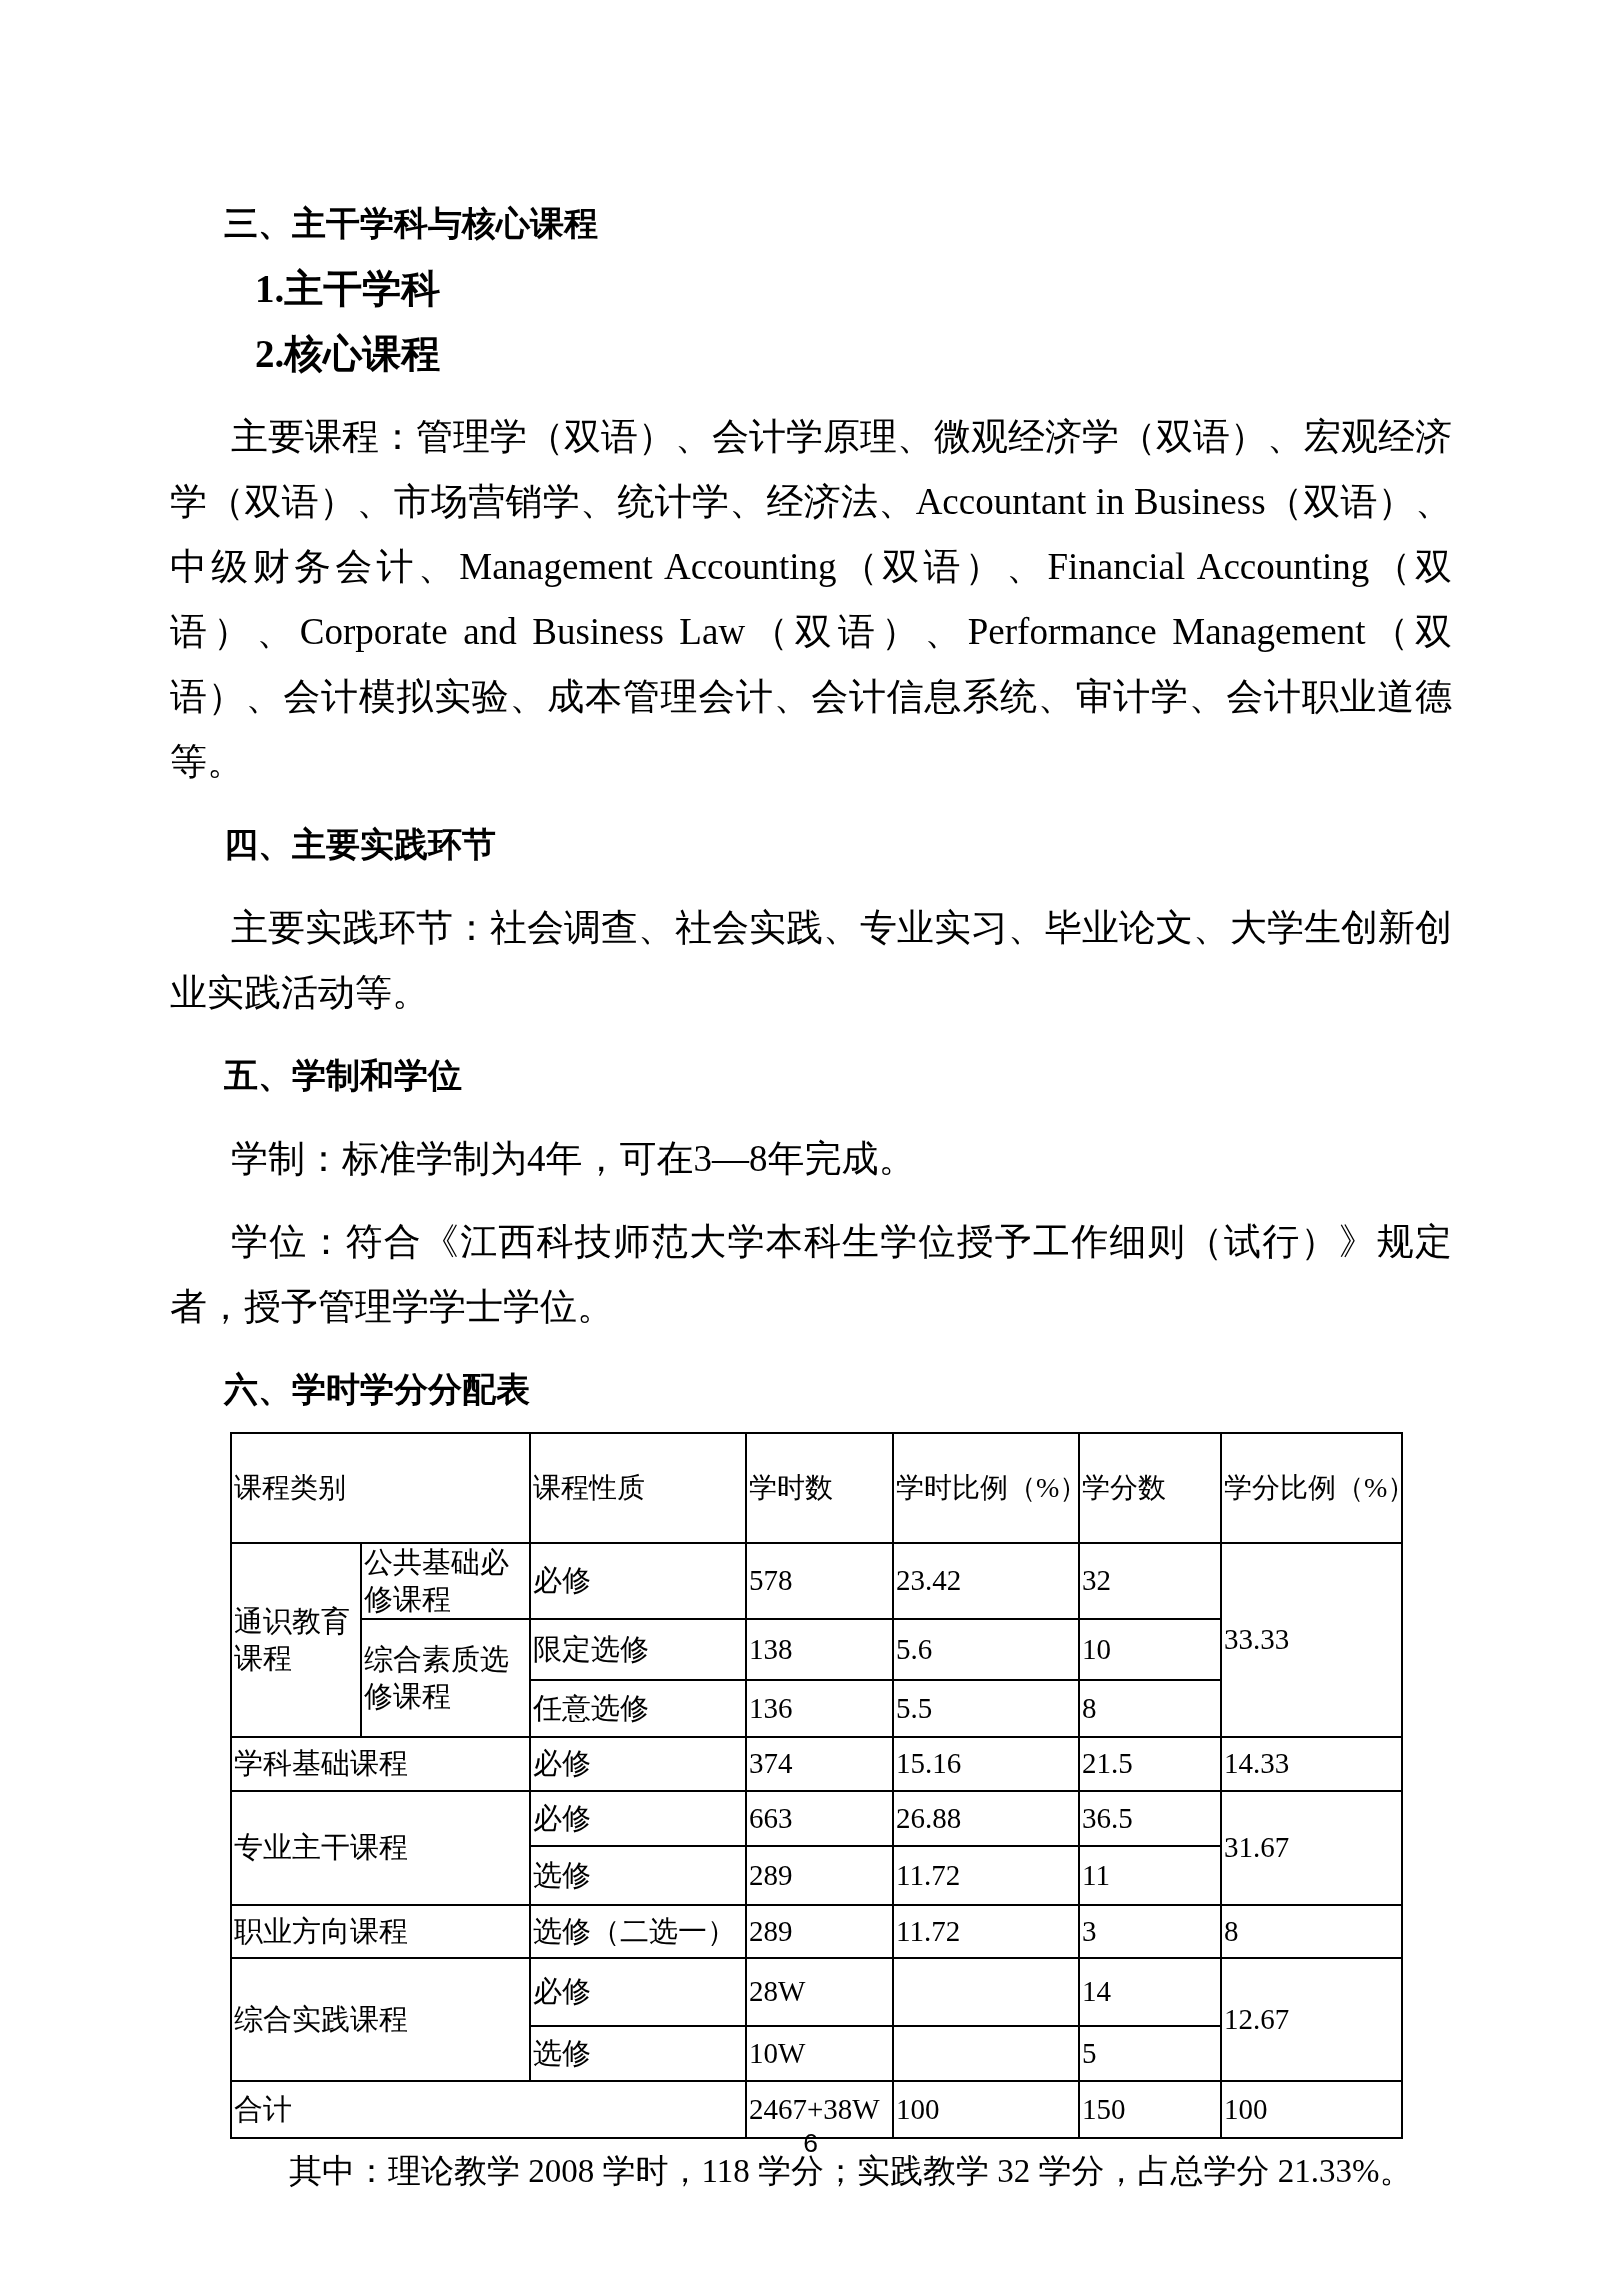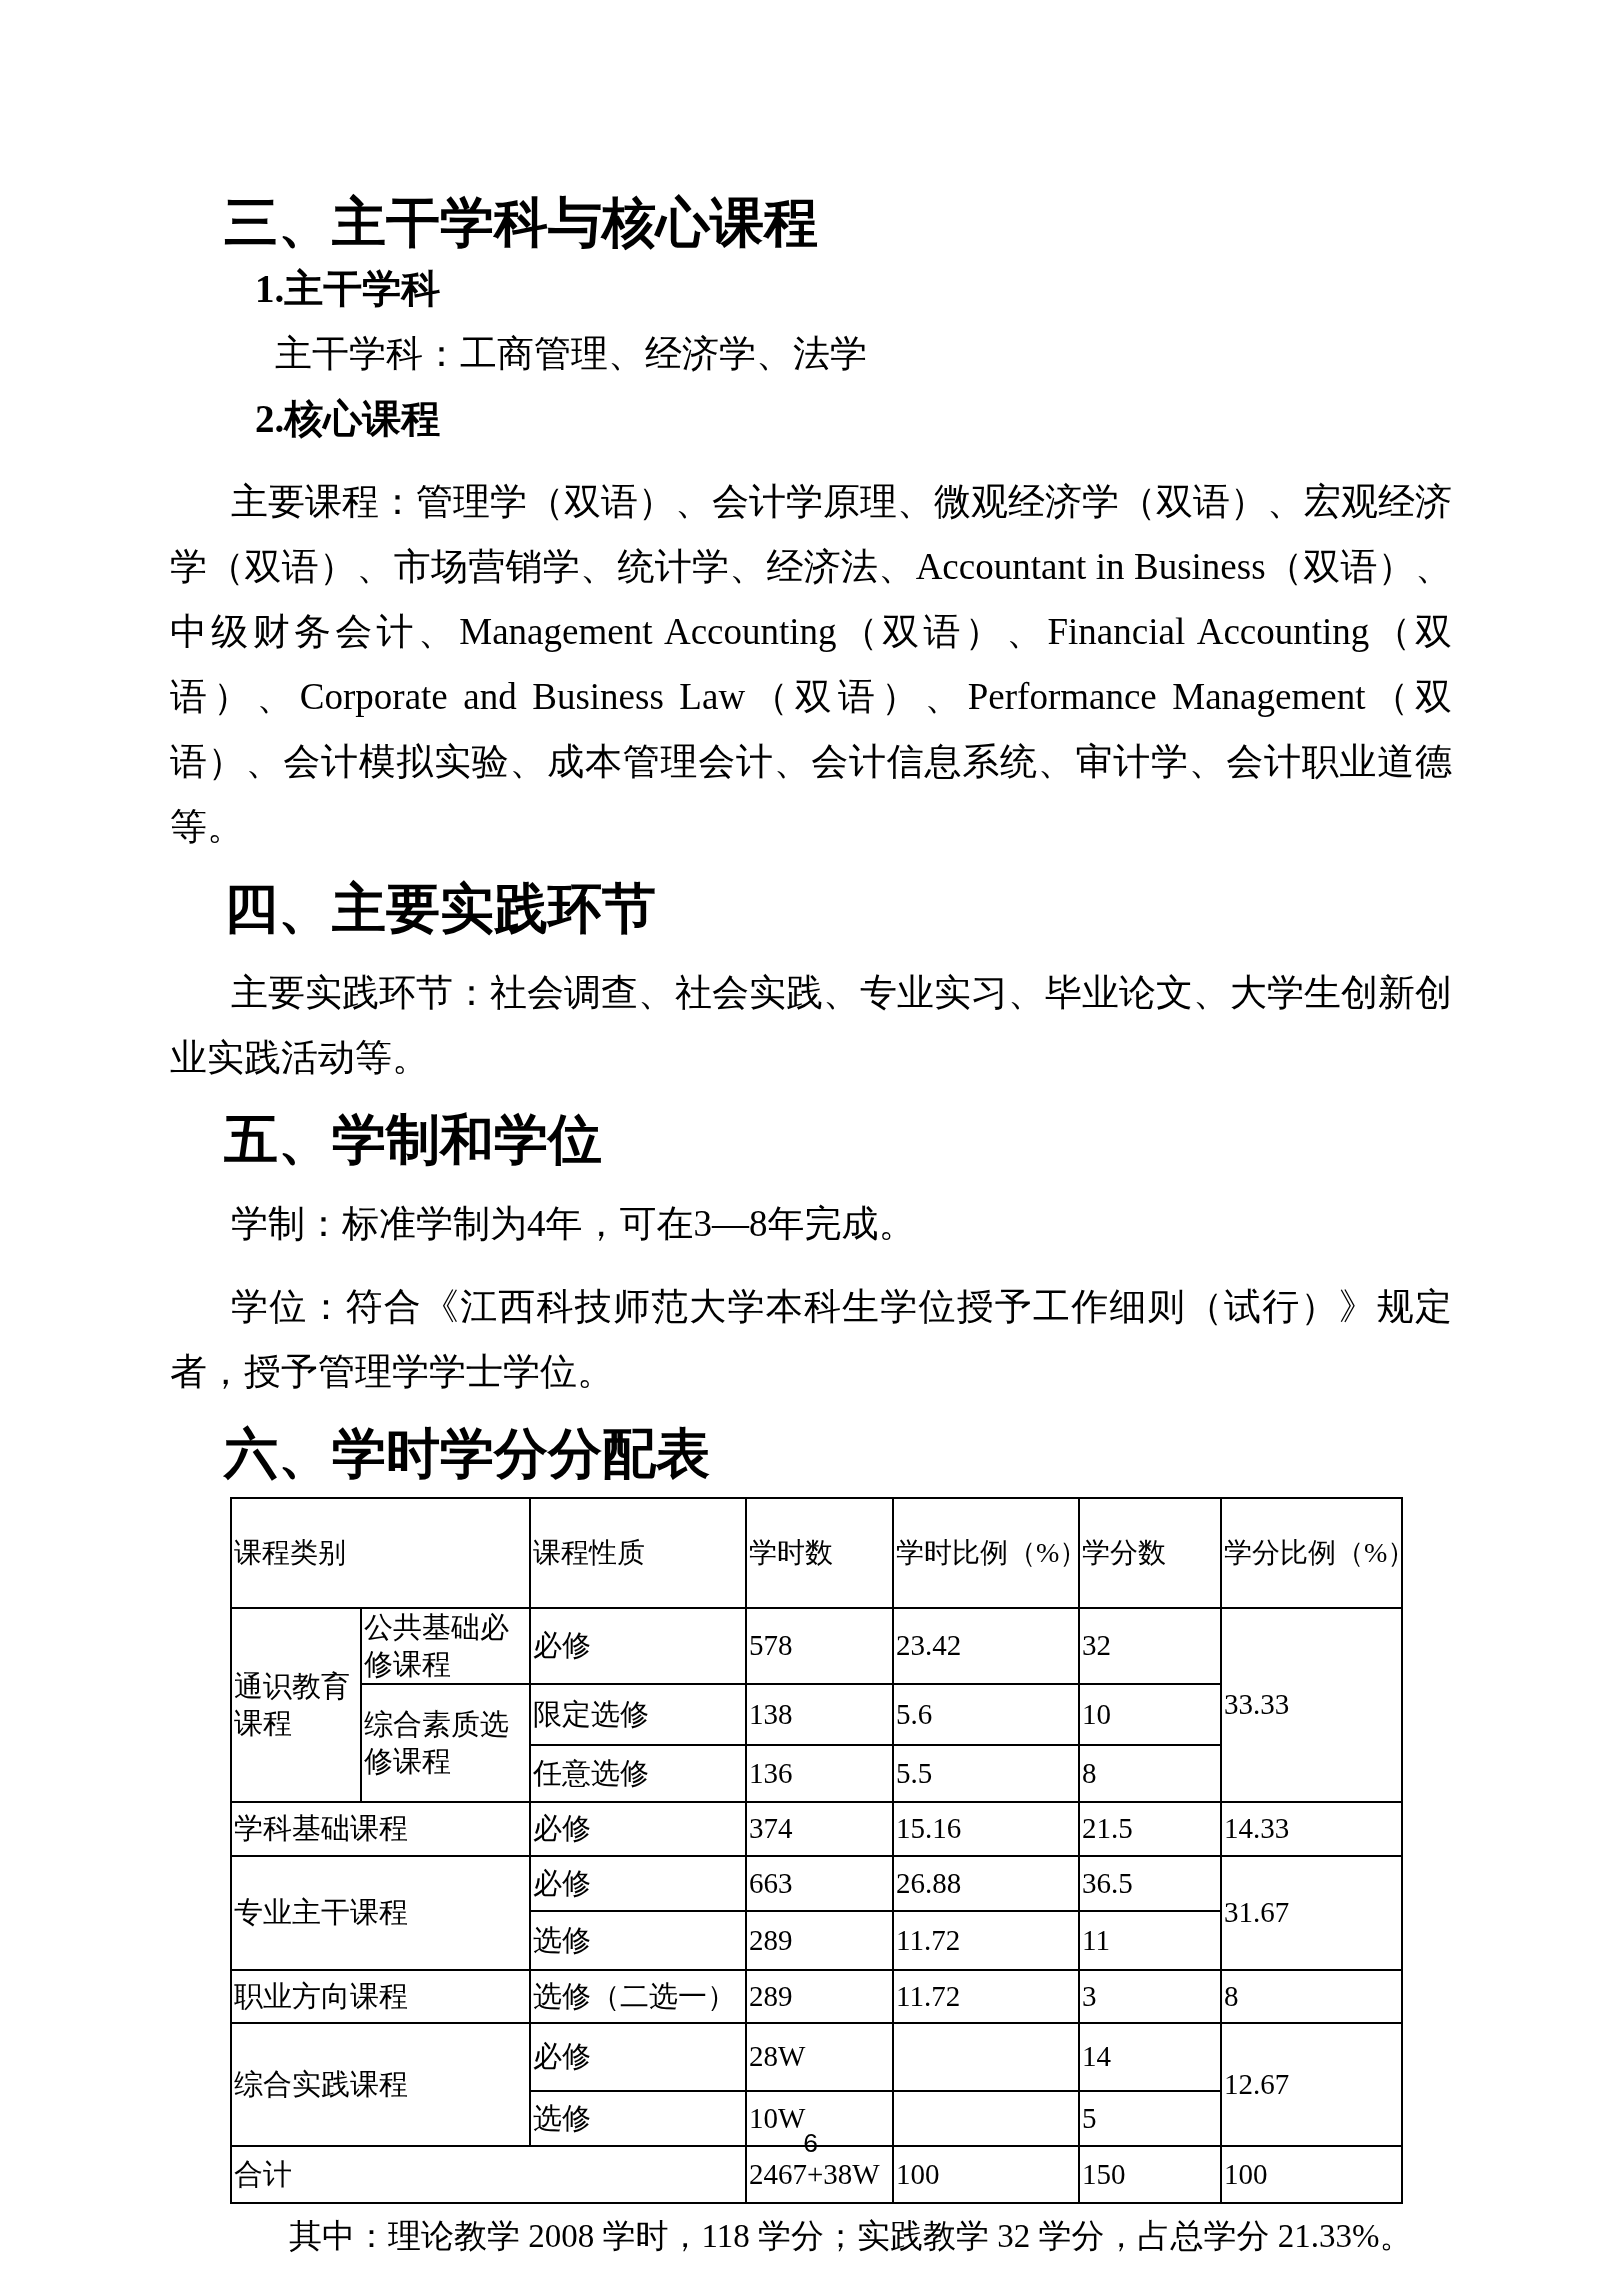--- a/index.html
+++ b/index.html
@@ -11,21 +11,21 @@
     font-family:"Liberation Serif","DejaVu Serif",serif;
     overflow:hidden;
   }
   .doc {
     padding:191px 151px 0 152px;
     font-size:37px;
     line-height:65px;
   }
   .h1 {
     font-weight:bold;
-    font-size:54px;
+    font-size:34px;
     margin:0 0 0 72px;
   }
   .h2 {
     font-weight:bold;
     font-size:39px;
     margin:0 0 0 103px;
   }
   .p-lead { margin:0 0 0 123px; }
   .para {
     margin:18px;
@@ -80,21 +80,20 @@
   }
 </style>
 </head>
 <body>
 
 <div class="page">
   <div class="doc">
 
     <p class="h1">三、主干学科与核心课程</p>
     <p class="h2">1.主干学科</p>
-    <p class="p-lead">主干学科：工商管理、经济学、法学</p>
     <p class="h2">2.核心课程</p>
     <p class="para">主要课程：管理学（双语）、会计学原理、微观经济学（双语）、宏观经济学（双语）、市场营销学、统计学、经济法、Accountant in Business（双语）、中级财务会计、Management Accounting（双语）、Financial Accounting（双语）、Corporate and Business Law（双语）、Performance Management（双语）、会计模拟实验、成本管理会计、会计信息系统、审计学、会计职业道德等。</p>
 
     <p class="h1">四、主要实践环节</p>
     <p class="para">主要实践环节：社会调查、社会实践、专业实习、毕业论文、大学生创新创业实践活动等。</p>
 
     <p class="h1">五、学制和学位</p>
     <p class="para">学制：标准学制为4年，可在3—8年完成。</p>
     <p class="para">学位：符合《江西科技师范大学本科生学位授予工作细则（试行）》规定者，授予管理学学士学位。</p>
 

